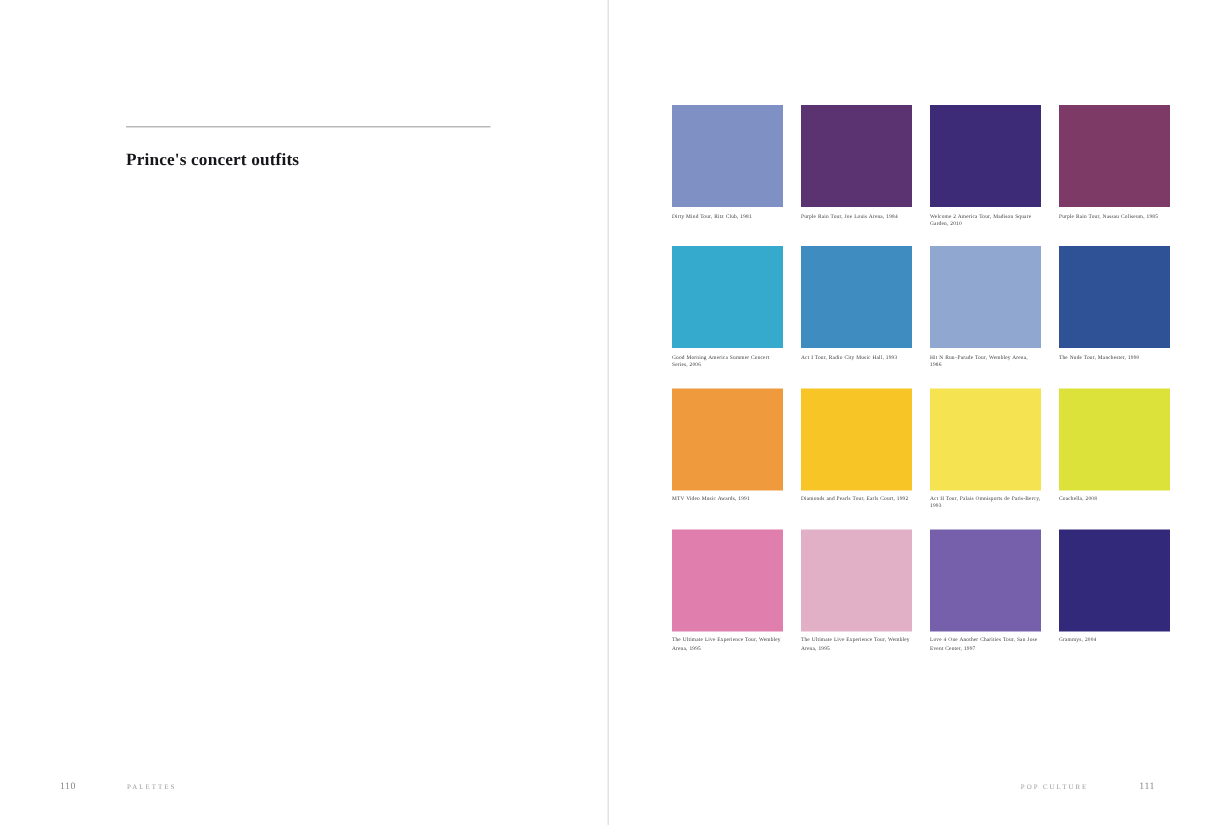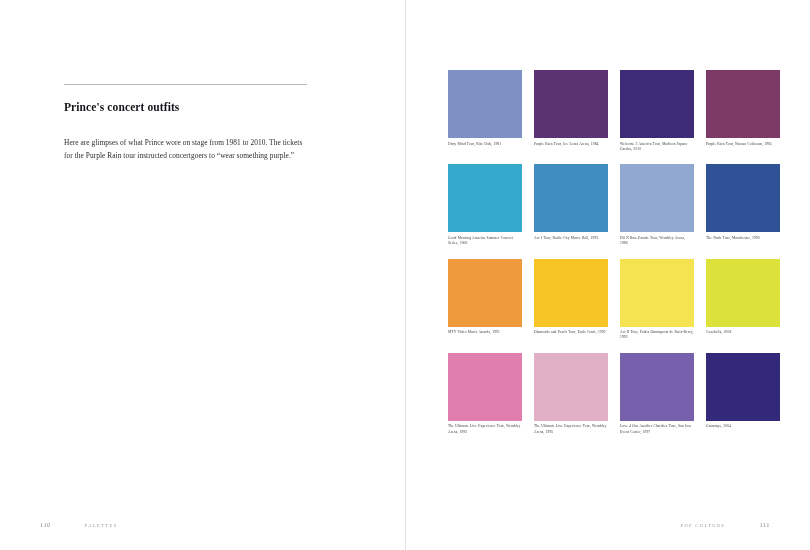--- a/index.html
+++ b/index.html
@@ -35,21 +35,21 @@
     left: 405px;
     top: 0;
     bottom: 0;
     width: 1px;
     background: #e3e3e3;
   }
 
   
   .text-block {
     position: absolute;
-    left: 64px;
+    left: 84px;
     top: 84px;
     width: 245px;
   }
   .rule {
     width: 243px;
     height: 1px;
     background: #b9b9b9;
     margin-bottom: 16px;
   }
   .headline {
@@ -127,21 +127,20 @@
 </head>
 <body>
 
 <div class="spread">
 
   <div class="page page-left">
 
     <div class="text-block">
       <div class="rule"></div>
       <h1 class="headline">Prince's concert outfits</h1>
-      <p class="body-copy">Here are glimpses of what Prince wore on stage from 1981 to 2010. The tickets for the Purple Rain tour instructed concertgoers to “wear something purple.”</p>
     </div>
 
     <div class="footer footer-left">
       <span class="folio">110</span>
       <span class="running-head">PALETTES</span>
     </div>
 
   </div>
 
   <div class="page page-right">

